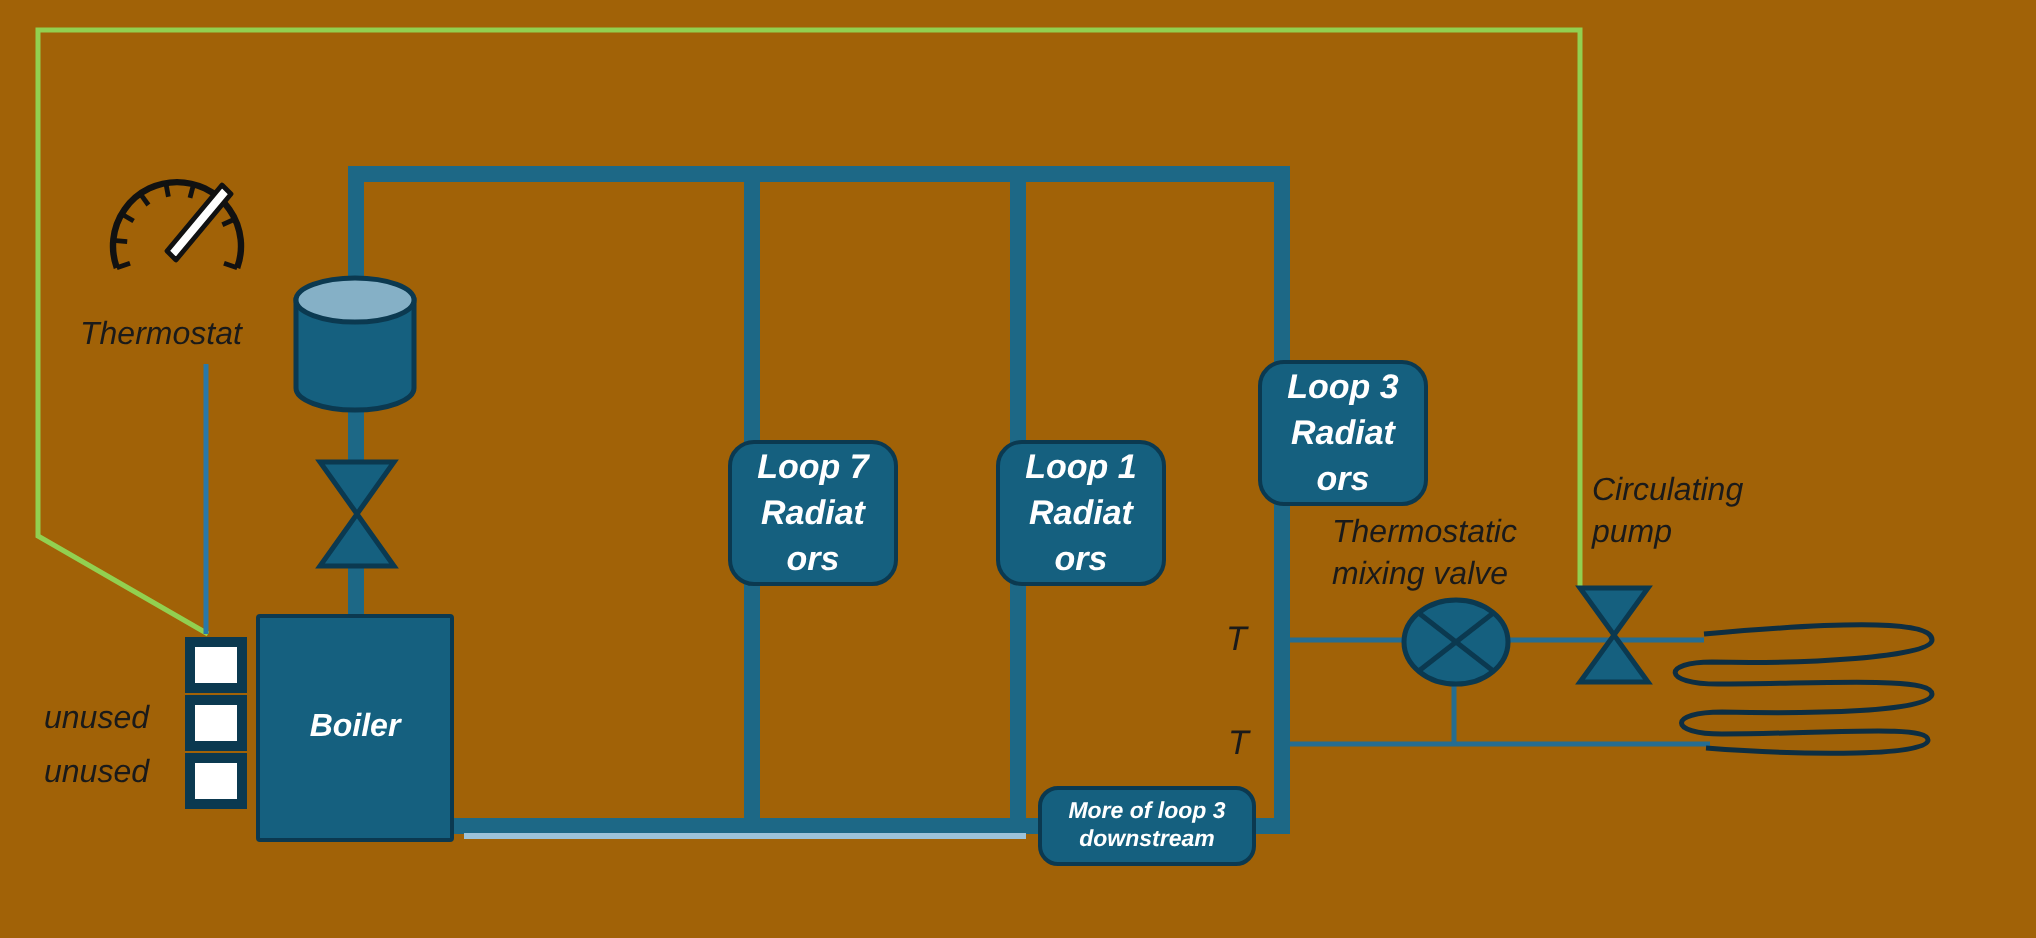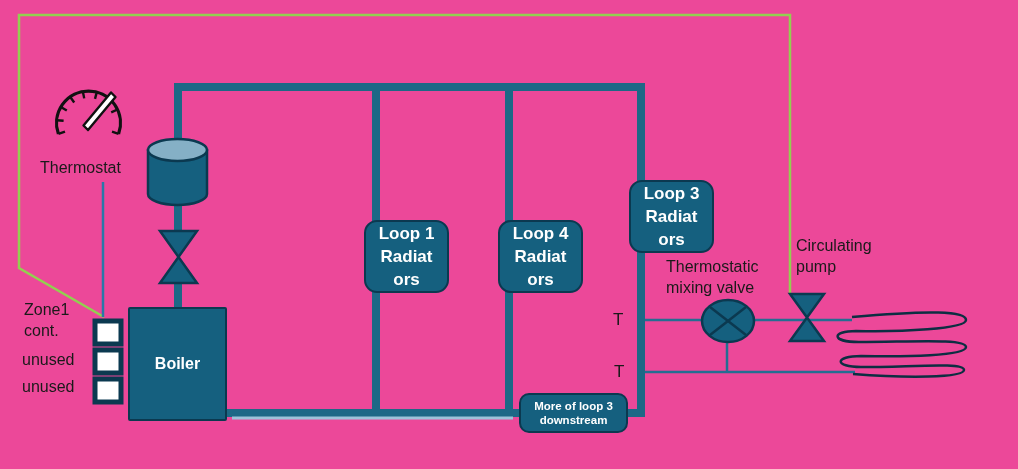--- a/index.html
+++ b/index.html
@@ -2,22 +2,22 @@
 <html style="--pipe: #1d6886; --shape-fill: #15607f; --shape-border: #0b3950; --wire-green: #92d050; --wire-blue: #2878a8; --thin-line: #256d92; --light-line: #9dc3d9; --tank-top: #85b0c6; --coil-stroke: #0d2e42; --text: #1a1a1a;"><head>
 <meta charset="utf-8">
 <style>
   :root{
     --pipe:#1d6886; --shape-fill:#15607f; --shape-border:#0b3950;
     --wire-green:#92d050; --wire-blue:#2878a8; --thin-line:#256d92;
     --light-line:#9dc3d9; --tank-top:#85b0c6; --coil-stroke:#0d2e42; --text:#1a1a1a;
   }
   html,body{margin:0;padding:0;background:#ffffff;}
   #canvas{
-    position:relative;width:1018px;height:469px;background:#ec4899;overflow:hidden;
-    font-family:"Liberation Sans", sans-serif;color:var(--text);
+    position:relative;width:1018px;height:469px;background:#a16207;overflow:hidden;
+    font-family:"Liberation Sans", sans-serif;color:var(--text);font-style:italic;
   }
   #lines{position:absolute;left:0;top:0;width:1018px;height:469px;}
   .pipe{stroke:var(--pipe);stroke-width:8;fill:none;}
   .thin{stroke:var(--thin-line);stroke-width:2.5;fill:none;}
   .lightline{stroke:var(--light-line);stroke-width:3;fill:none;}
   .greenwire{stroke:var(--wire-green);stroke-width:2.5;fill:none;}
   .bluewire{stroke:var(--wire-blue);stroke-width:2.5;fill:none;}
   .shape{fill:var(--shape-fill);stroke:var(--shape-border);stroke-width:2.5;}
   .coil{stroke:var(--coil-stroke);stroke-width:2.5;fill:none;}
   .gauge{stroke:#111;fill:none;}
@@ -113,38 +113,37 @@
          C 831 331, 831 342, 859 342
          C 910 342, 966 338, 966 347
          C 966 356, 905 357, 861 356
          C 834 356, 834 367, 861 367
          C 912 367, 964 362, 964 370
          C 964 378, 905 378, 853 374"></path>
   </svg>
 
   <div class="label" style="left:40px;top:157px;width:110px;">Thermostat</div>
 
-  <div class="label" style="left:24px;top:299px;width:62px;">Zone1 cont.</div>
   <div class="label" style="left:22px;top:349px;width:70px;">unused</div>
   <div class="label" style="left:22px;top:376px;width:70px;">unused</div>
 
 
 
   <div class="node boilerbox">
     <span>Boiler</span>
   </div>
 
   <div class="node loopbox" style="left:332px;top:220px;">
-    <span>Loop 1</span>
+    <span>Loop 7</span>
     <span>Radiat</span>
     <span>ors</span>
   </div>
 
   <div class="node loopbox" style="left:466px;top:220px;">
-    <span>Loop 4</span>
+    <span>Loop 1</span>
     <span>Radiat</span>
     <span>ors</span>
   </div>
 
   <div class="node loopbox" style="left:597px;top:180px;">
     <span>Loop 3</span>
     <span>Radiat</span>
     <span>ors</span>
   </div>
 

